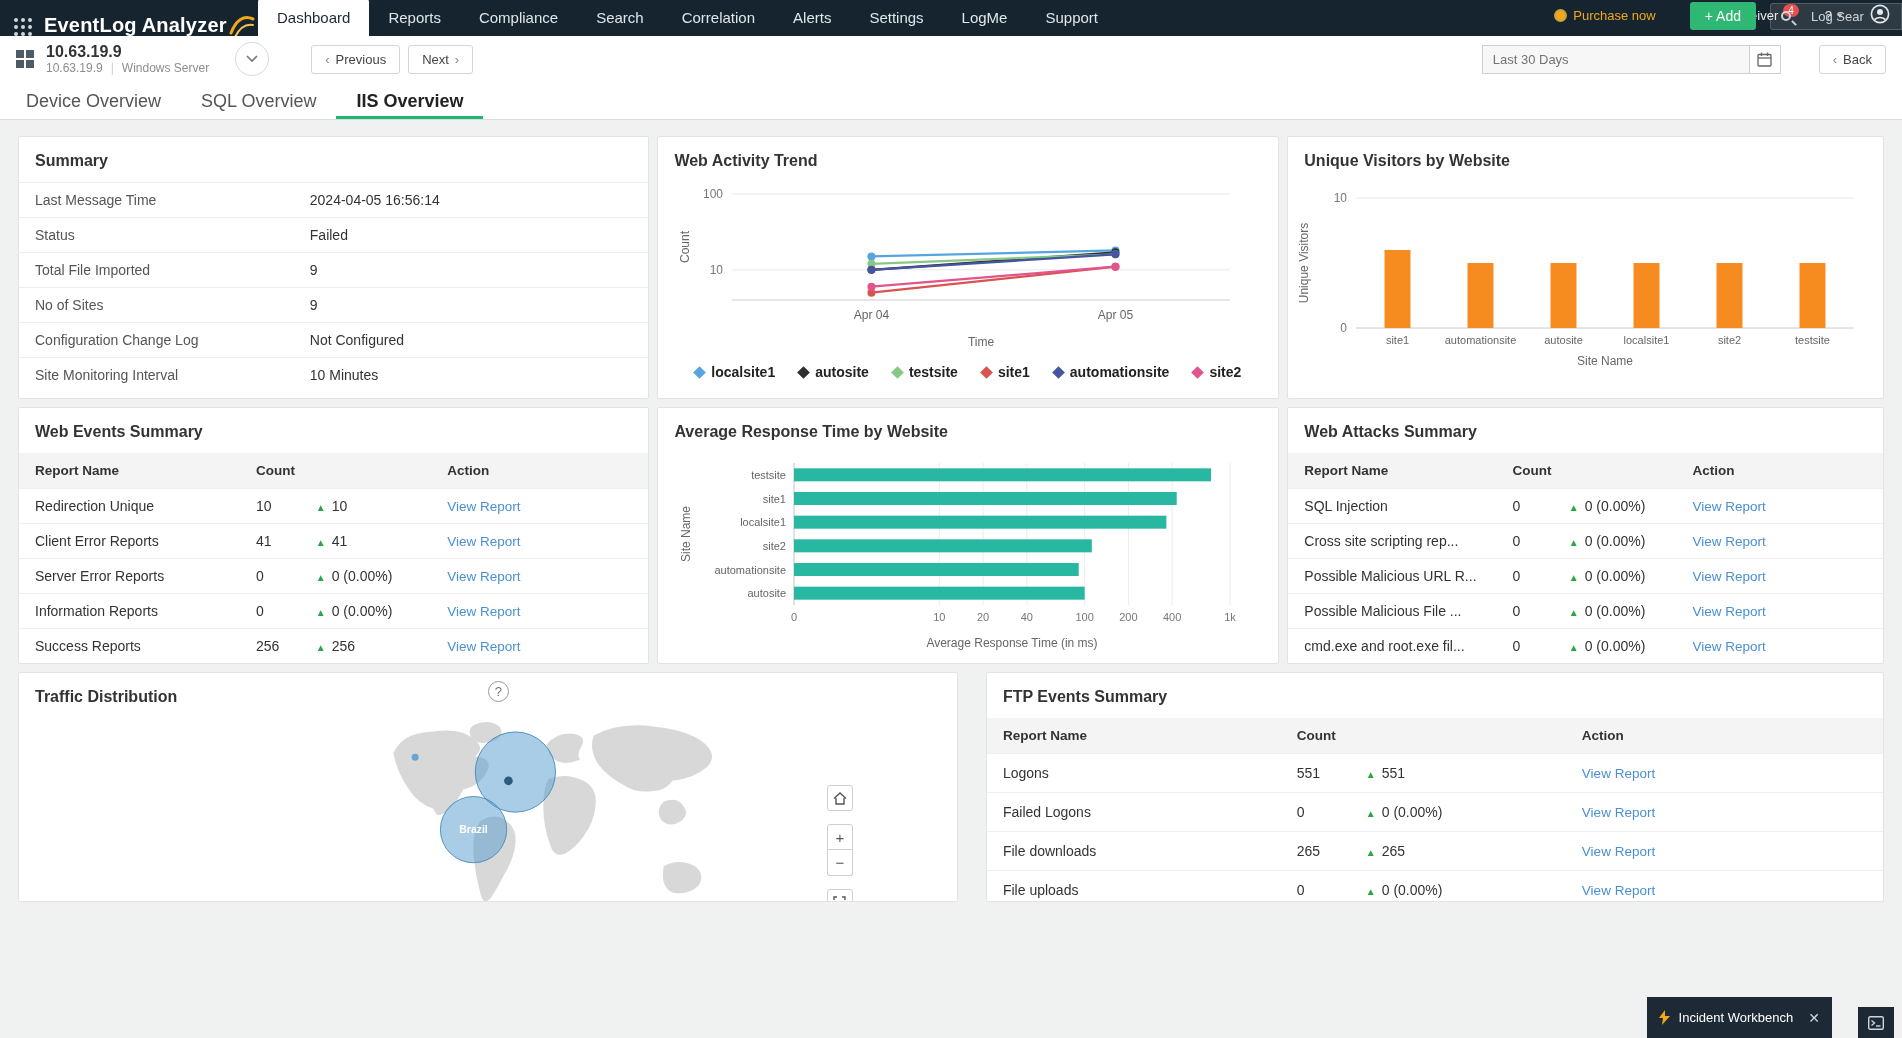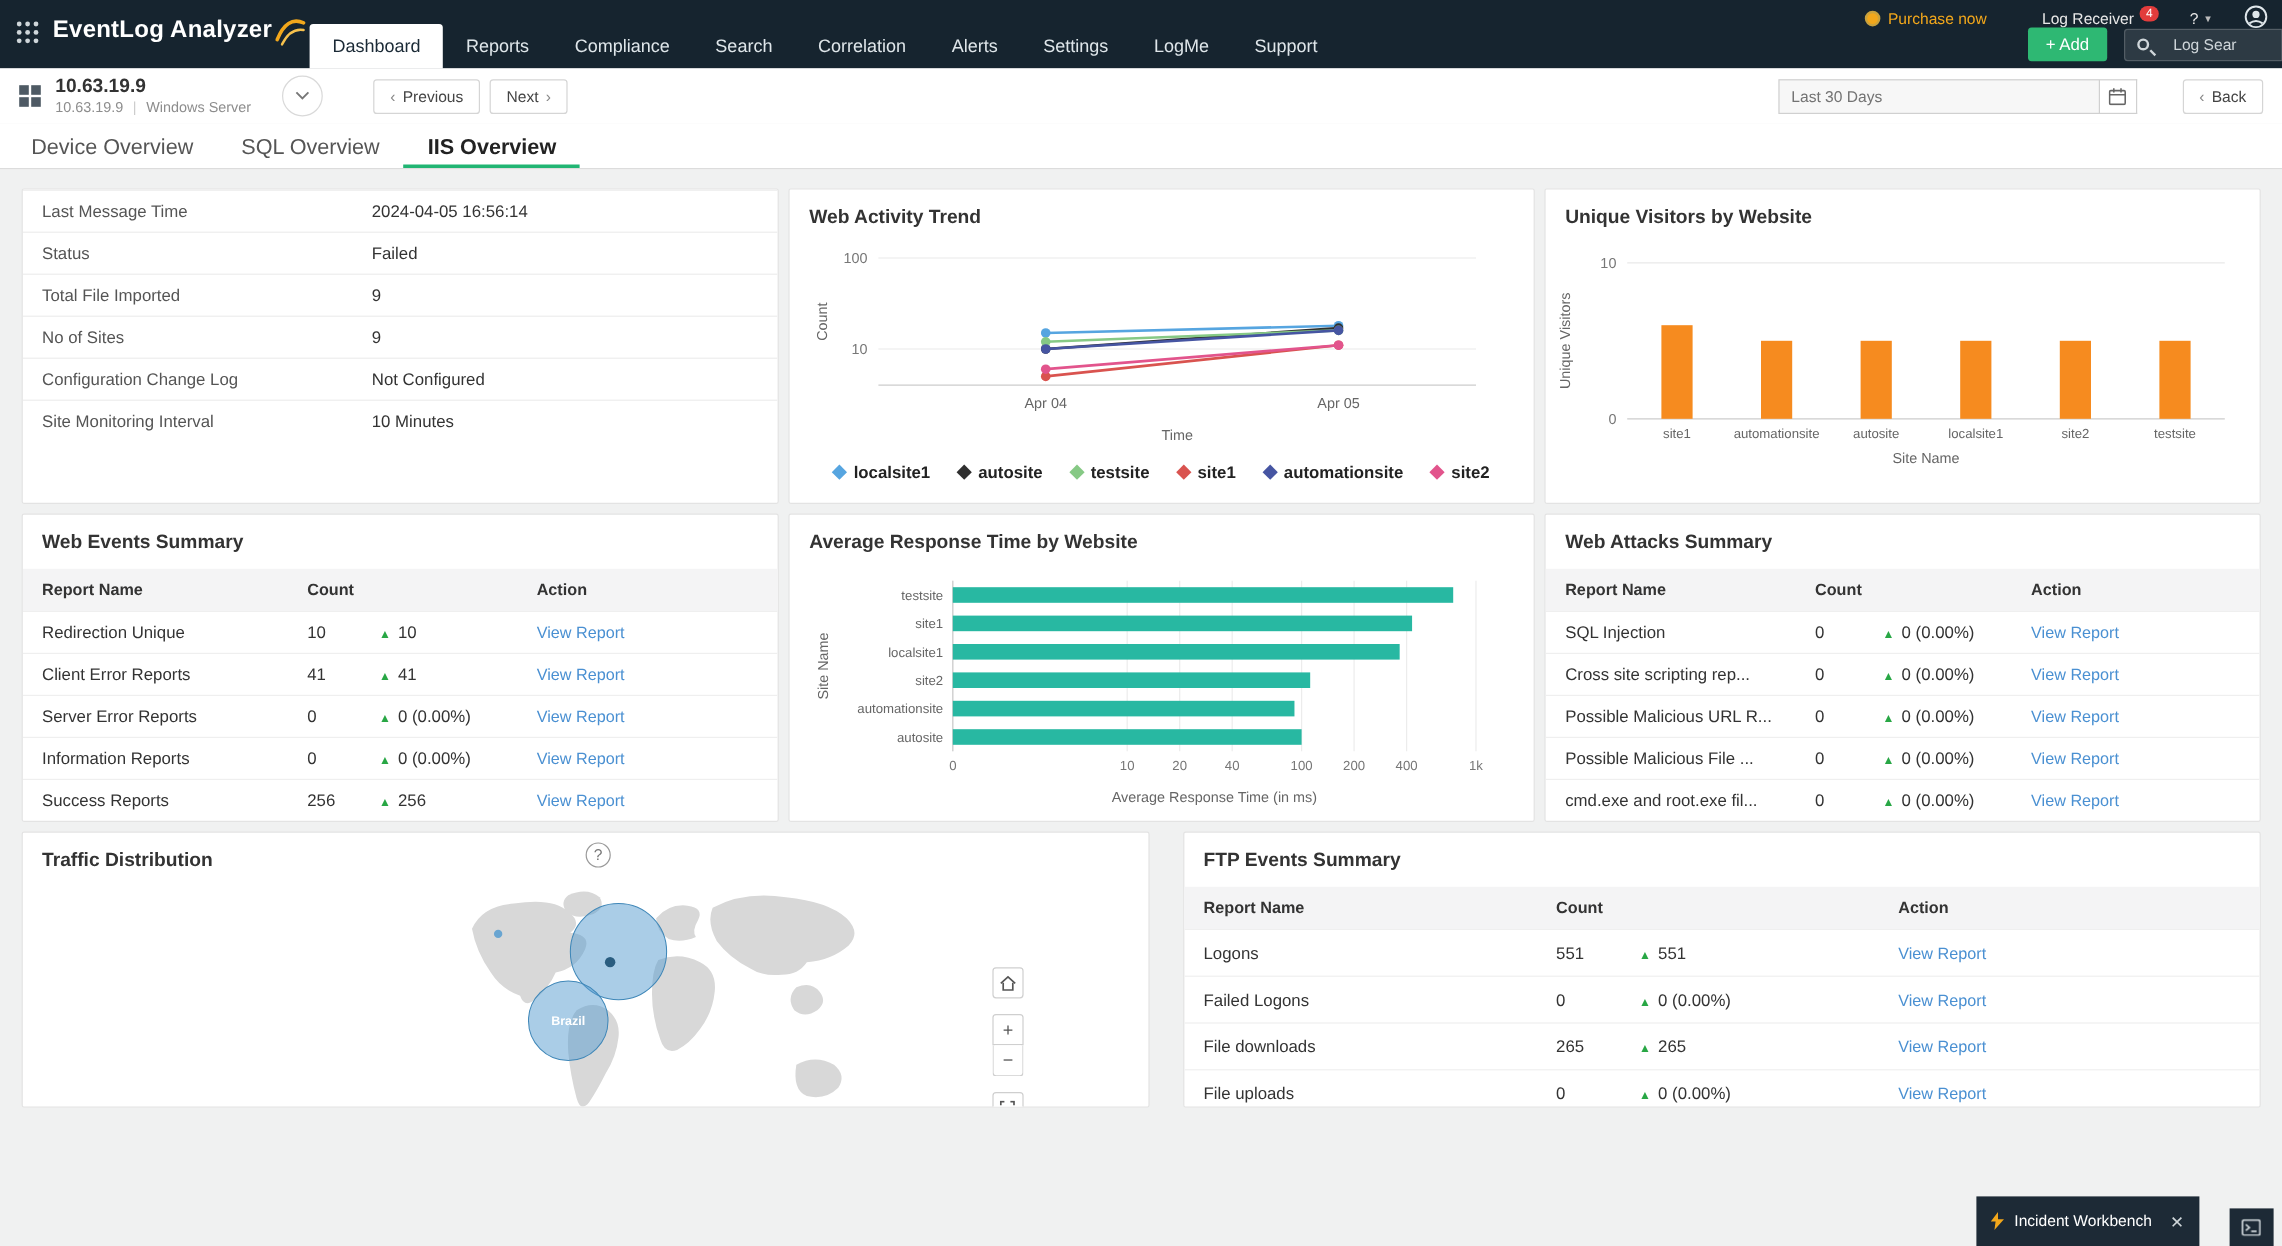--- a/index.html
+++ b/index.html
@@ -2,21 +2,21 @@
 <html><head>
 <meta charset="utf-8">
 <style>
   * { box-sizing: border-box; margin: 0; padding: 0; }
   html,body { width:1902px; height:1038px; }
   body {
     font-family:"Liberation Sans", sans-serif;
     background:#f0f1f1; color:#333; overflow:hidden; position:relative;
   }
   
-  .topbar { height:57px; background:#16242f; position:relative; }
+  .topbar { height:36px; background:#16242f; position:relative; }
   .apps-icon { position:absolute; left:13px; top:17px; width:20px; height:20px; cursor:pointer; }
   .logo { position:absolute; left:44px; top:11px; display:flex; align-items:center; color:#fff; font-size:20px; font-weight:bold; letter-spacing:.2px; }
   .logo svg { margin-left:2px; }
   .mainnav { position:absolute; left:258px; bottom:0; display:flex; height:37px; }
   .navtab { padding:0 19px; line-height:37px; font-size:15px; color:#dfe6ea; cursor:pointer; white-space:nowrap; }
   .navtab.active { background:#fff; color:#1b2a36; border-radius:3px 3px 0 0; }
   .top-mini { position:absolute; top:4px; right:12px; display:flex; gap:26px; align-items:center; height:22px; font-size:13px; color:#e8e8e8; }
   .purchase { color:#f2a71b; display:flex; align-items:center; gap:6px; cursor:pointer; }
   .coin { width:13px; height:13px; border-radius:50%; background:#f2a71b; border:2px solid #caa23c; display:inline-block; }
   .logreceiver { cursor:pointer; position:relative;padding-left:20px; }
@@ -204,20 +204,21 @@
 <div class="view-tabs" id="viewtabs">
     <div class="vtab">Device Overview</div>
     <div class="vtab">SQL Overview</div>
     <div class="vtab active">IIS Overview</div>
   </div>
 
 <div class="content">
 
   <div class="grid3">
     <div class="card h263">
+      <div class="card-title">Summary</div>
       <div id="summary-body">
           <div class="sum-row">
             <div class="sum-label">Last Message Time</div>
             <div class="sum-value">2024-04-05 16:56:14</div>
           </div>
           <div class="sum-row">
             <div class="sum-label">Status</div>
             <div class="sum-value">Failed</div>
           </div>
           <div class="sum-row">

